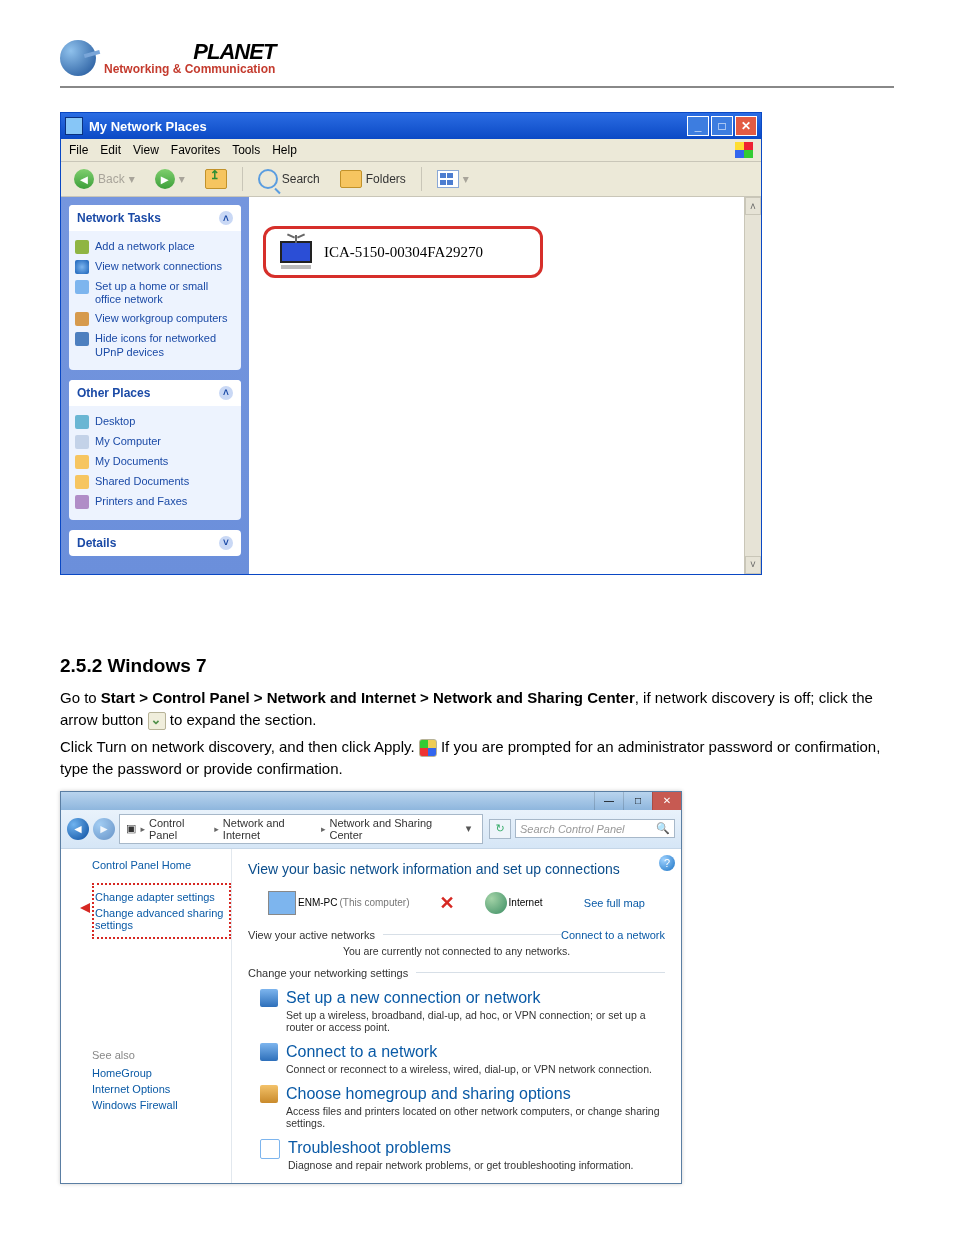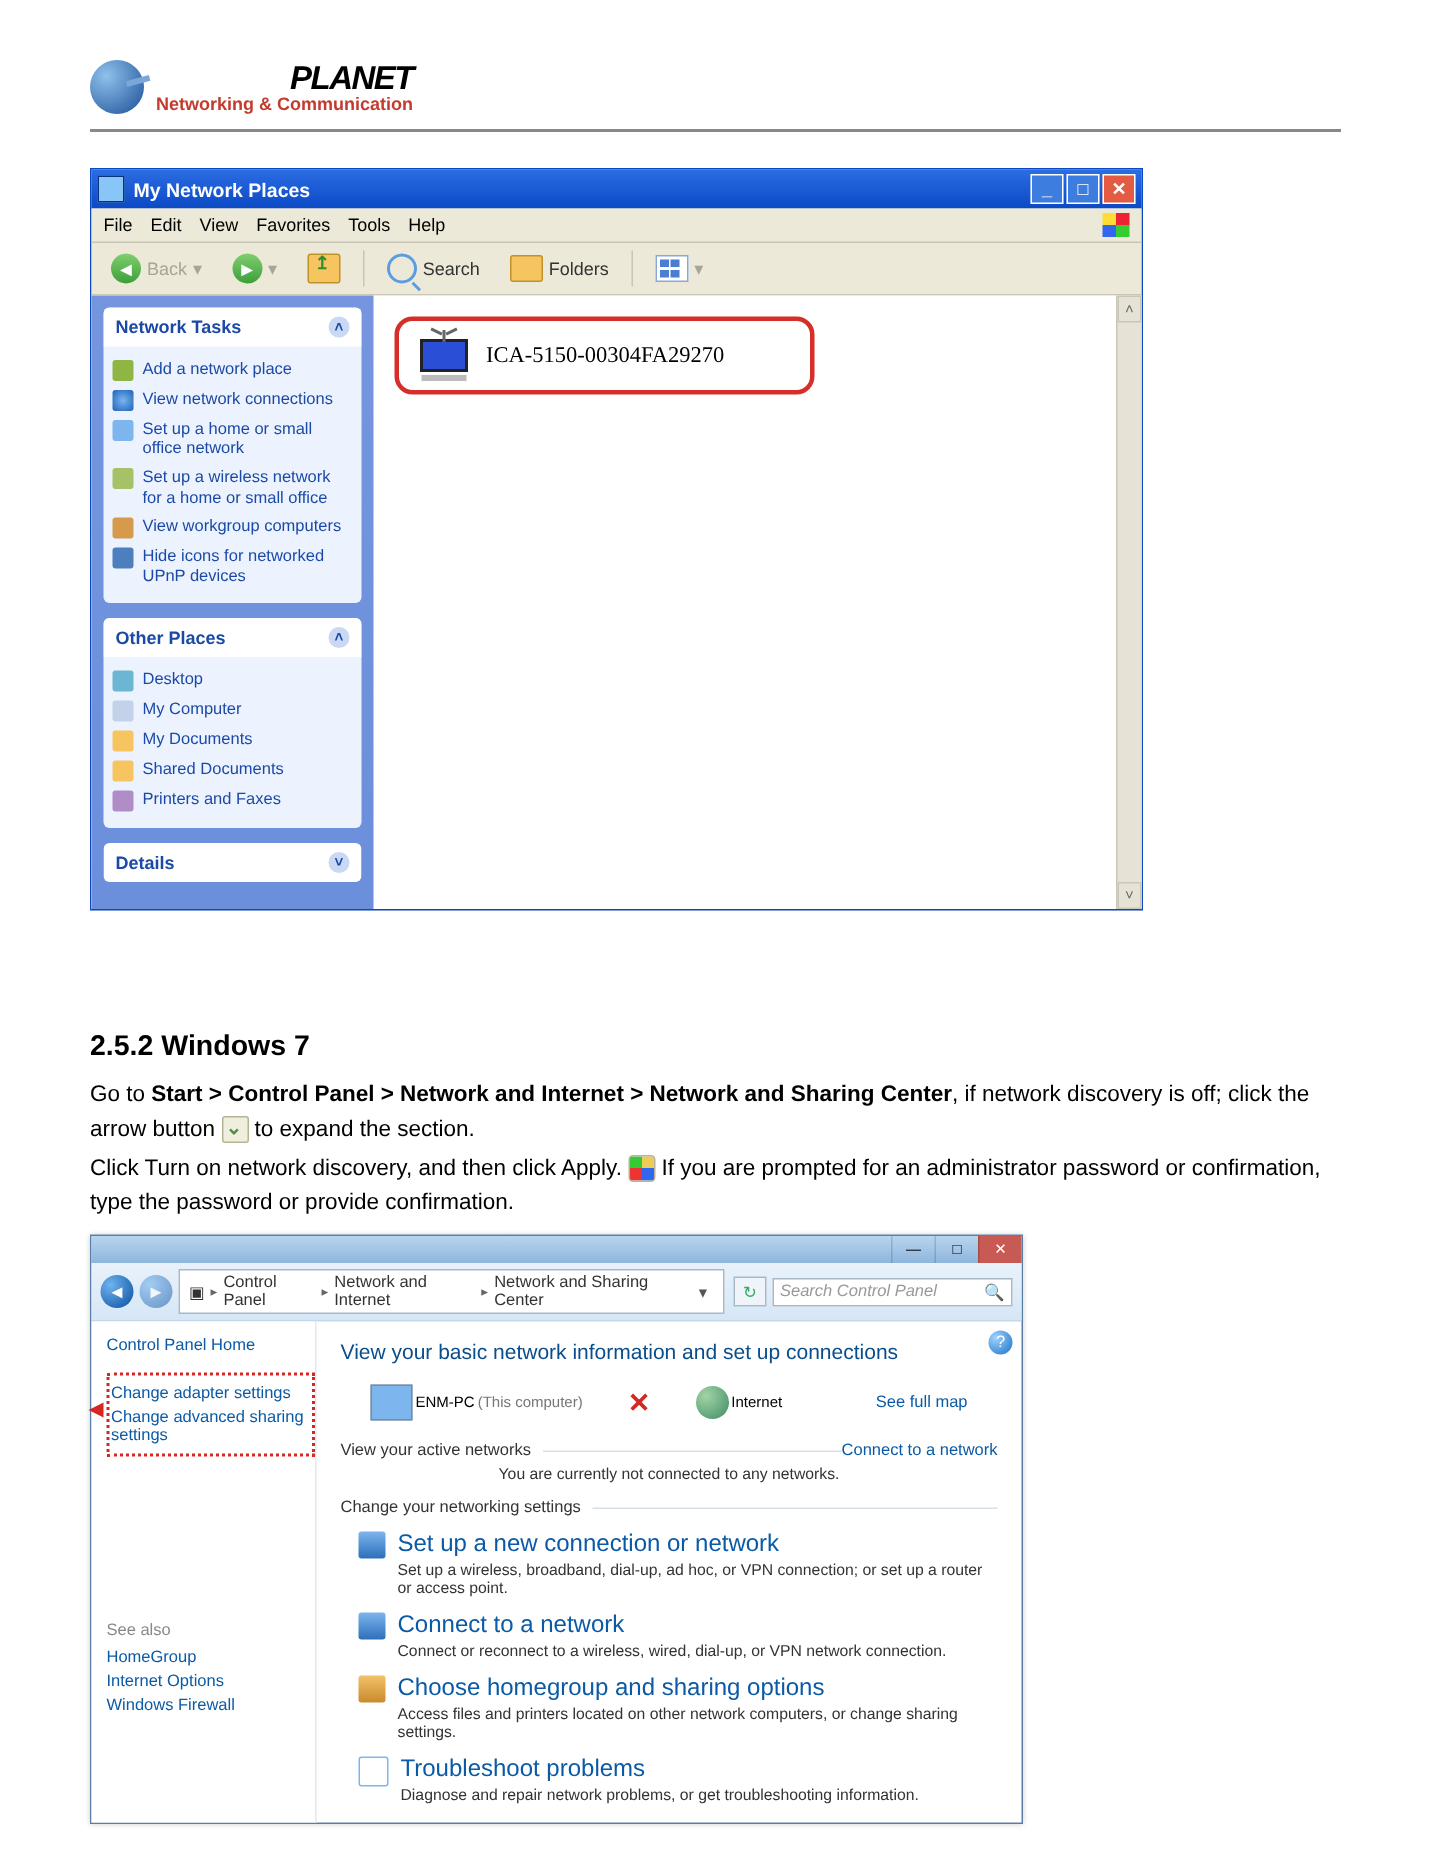--- a/index.html
+++ b/index.html
@@ -156,21 +156,21 @@
   .xp-task .ti.net{background:#7db5ee;}
   .xp-task .ti.wifi{background:#a5c267;}
   .xp-task .ti.grp{background:#d69a4d;}
   .xp-task .ti.hide{background:#4d7fbf;}
   .xp-task .ti.desk{background:#6ab6d3;}
   .xp-task .ti.comp{background:#c3d2e8;}
   .xp-task .ti.docs{background:#f6c560;}
   .xp-task .ti.sdocs{background:#f6c560;}
   .xp-task .ti.print{background:#b08dc7;}
 
-  .xp-content { flex:1; padding:14px; position:relative; }
+  .xp-content { flex:1; padding:14px; position:relative;margin-top:15px; }
   .device-frame {
     border:3px solid #d62f2a;
     border-radius:12px;
     width:250px;
     padding:6px 12px;
     display:flex; align-items:center; gap:10px;
     font-family: "Times New Roman", serif;
     font-size:15px;
   }
   .device-icon {
@@ -226,21 +226,21 @@
   }
   .nav-round{width:22px;height:22px;border-radius:50%;background:radial-gradient(circle at 30% 30%,#6fb3ef,#0a4d9f);color:#fff;display:flex;align-items:center;justify-content:center;font-size:12px;}
   .addr-box{flex:1;background:#fff;border:1px solid #a7b8c9;padding:2px 6px;display:flex;align-items:center;gap:4px;font-size:11px;color:#333;}
   .addr-box .crumb{color:#333;}
   .addr-box .sep{color:#666;font-size:9px;}
   .addr-drop{width:16px;text-align:center;color:#555;}
   .addr-refresh{width:20px;height:18px;border:1px solid #a7b8c9;margin-left:2px;background:#eef4fa;color:#3a6;display:flex;align-items:center;justify-content:center;font-size:11px;}
   .search-box{width:150px;border:1px solid #a7b8c9;background:#fff;padding:2px 4px;color:#999;font-style:italic;font-size:11px;display:flex;align-items:center;gap:13px;}
   .search-box .mag{margin-left:auto;font-style:normal;color:#4a75b5;}
 
-  .w7-body{display:flex;min-height:330px;}
+  .w7-body{display:flex;min-height:330px;margin-left:21px;}
   .w7-side{
     width:150px;background:#fff;border-right:1px solid #e2e8ee;
     padding:10px 0 10px 10px;box-sizing:border-box;font-size:11px;
   }
   .w7-side .cph{color:#0a5aa6;margin-bottom:12px;}
   .w7-side .link{color:#0a5aa6;margin:4px 0;}
   .red-box{border:2px dotted #d62822;padding:2px 1px;position:relative;}
   .red-arrow{
     position:absolute;left:-14px;top:18px;width:0;height:0;
     border-top:5px solid transparent;border-bottom:5px solid transparent;border-right:10px solid #d62822;
@@ -353,24 +353,20 @@
               </div>
             <div class="xp-task">
                 <span class="ti globe"></span>
                 <span>View network connections</span>
               </div>
             <div class="xp-task">
                 <span class="ti net"></span>
                 <span>Set up a home or small office network</span>
               </div>
             <div class="xp-task">
-                <span class="ti wifi"></span>
-                <span>Set up a wireless network for a home or small office</span>
-              </div>
-            <div class="xp-task">
                 <span class="ti grp"></span>
                 <span>View workgroup computers</span>
               </div>
             <div class="xp-task">
                 <span class="ti hide"></span>
                 <span>Hide icons for networked UPnP devices</span>
               </div>
           </div>
         </div>
 

